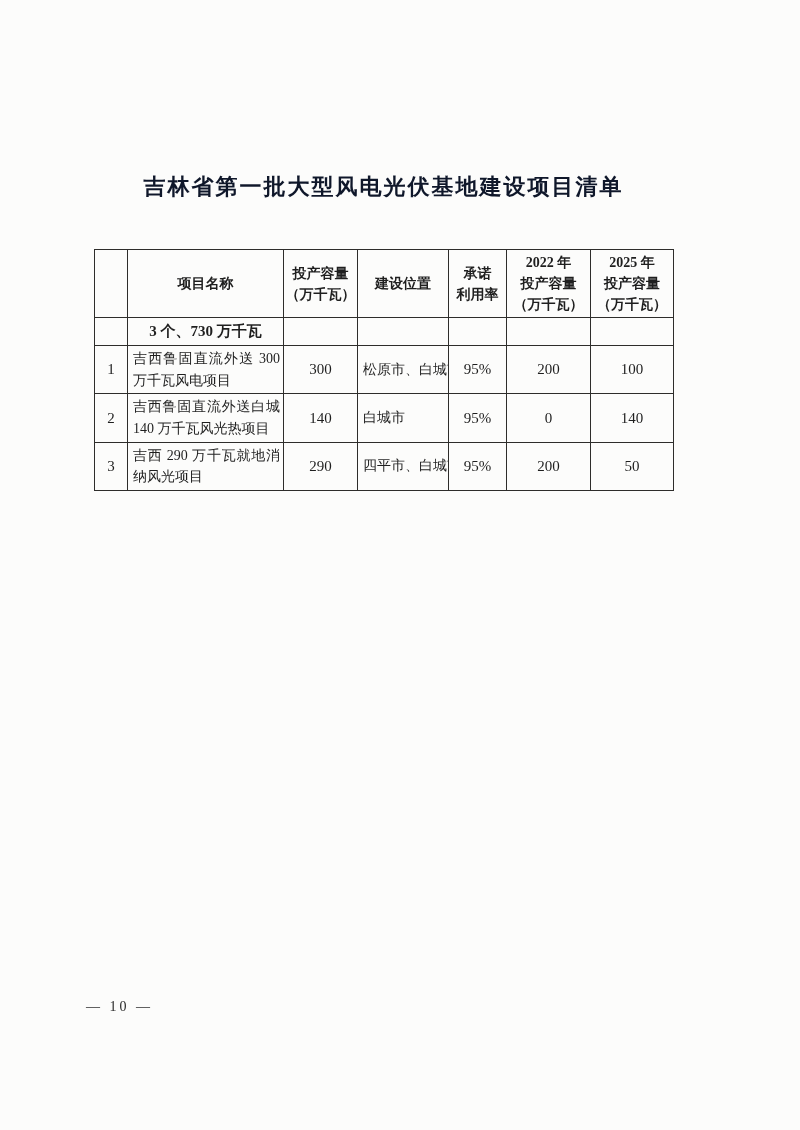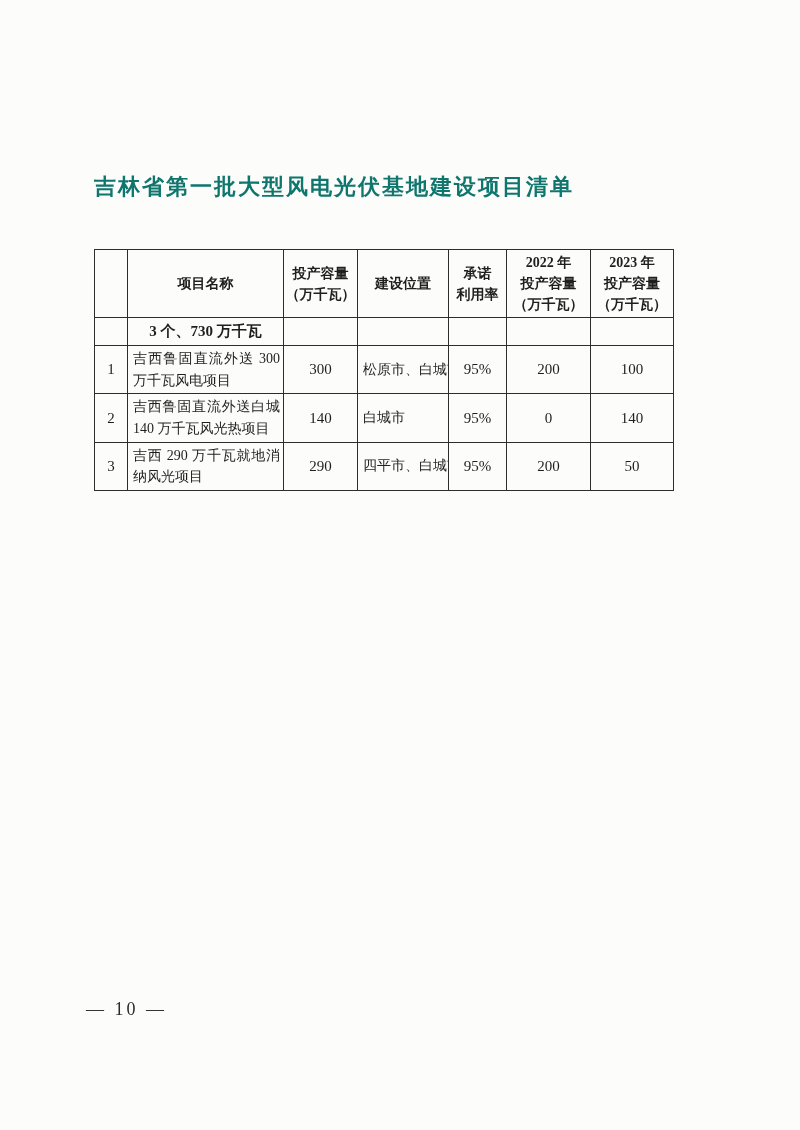--- a/index.html
+++ b/index.html
@@ -9,25 +9,25 @@
     font-family: "Liberation Serif", serif;
     color: #1f1f1f;
     position: relative;
     overflow: hidden;
   }
   .doc-title {
     position: absolute;
     top: 172px;
     left: 94px;
     width: 579px;
-    text-align: left;
+    text-align: center;
     font-size: 22px;
     font-weight: bold;
     letter-spacing: 2px;
-    color: #0f766e;
+    color: #0f172a;
     white-space: nowrap;
   }
   table.projects {
     position: absolute;
     top: 249px;
     left: 94px;
     width: 579px;
     border-collapse: collapse;
     table-layout: fixed;
   }
@@ -68,21 +68,21 @@
   td.loc-cell {
     text-align: left !important;
     font-size: 14px !important;
     padding-left: 5px;
     white-space: nowrap;
   }
   .page-number {
     position: absolute;
     top: 999px;
     left: 86px;
-    font-size: 18px;
+    font-size: 14px;
     letter-spacing: 3px;
     color: #2a2a2a;
     white-space: nowrap;
   }
 </style>
 </head>
 <body>
 
 <div class="doc-title">吉林省第一批大型风电光伏基地建设项目清单</div>
 
@@ -101,21 +101,21 @@
       <th></th>
       <th>项目名称</th>
       <th>投产容量
 （万千瓦）</th>
       <th>建设位置</th>
       <th>承诺
 利用率</th>
       <th>2022 年
 投产容量
 （万千瓦）</th>
-      <th>2023 年
+      <th>2025 年
 投产容量
 （万千瓦）</th>
     </tr>
     <tr class="summary-row">
       <td></td>
       <td class="summary-cell">3 个、730 万千瓦</td>
       <td></td>
       <td></td>
       <td></td>
       <td></td>

